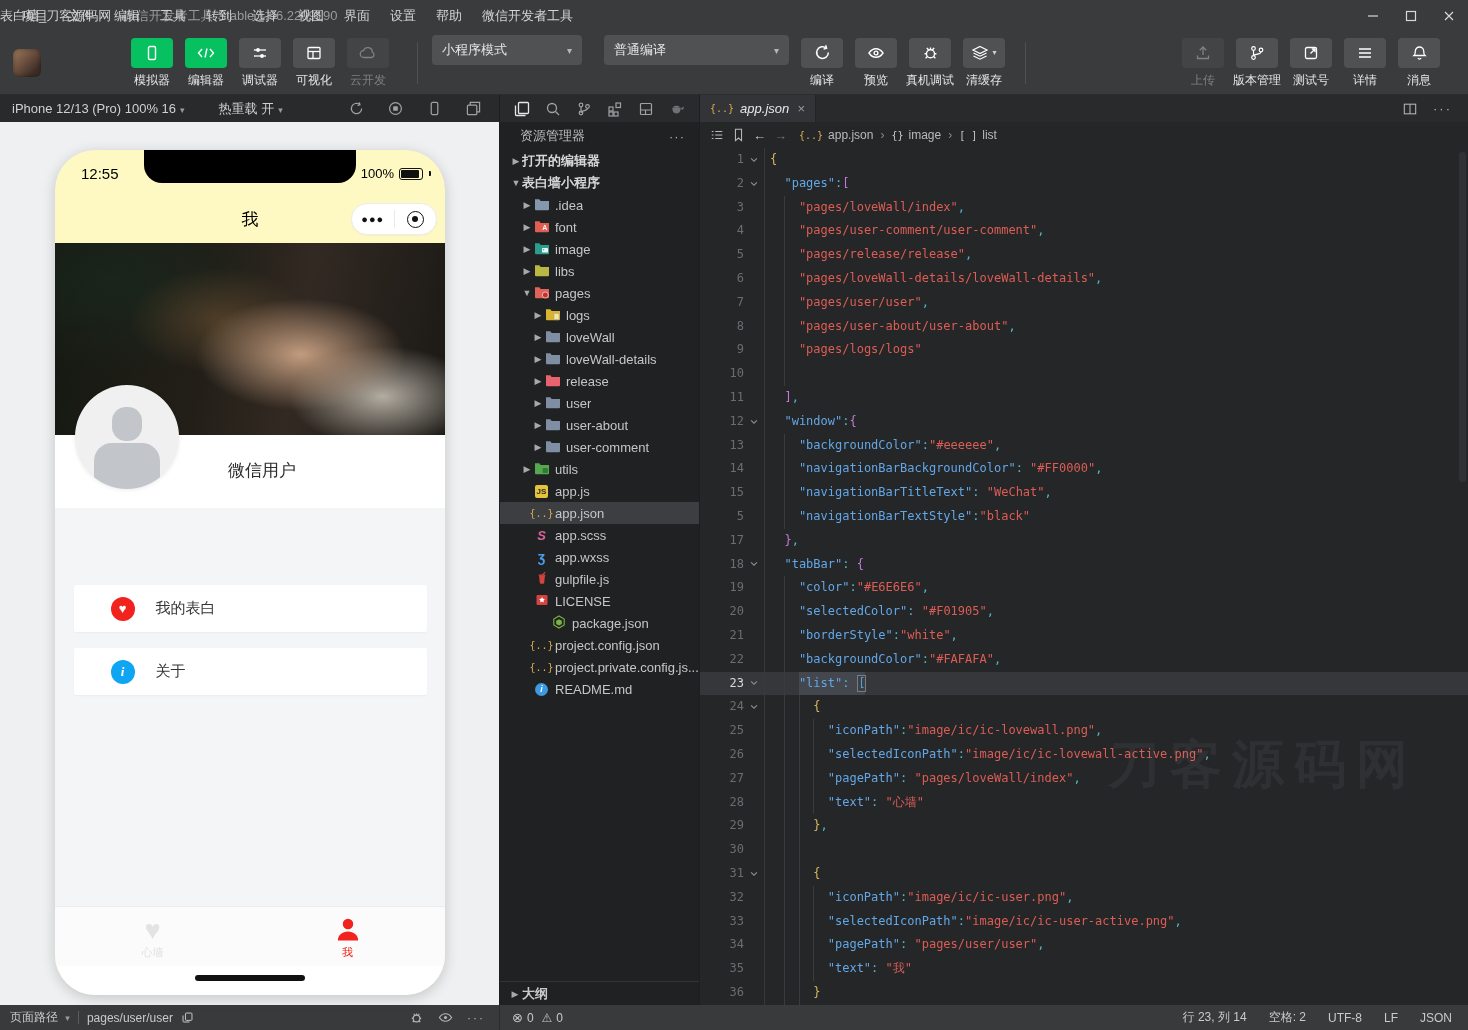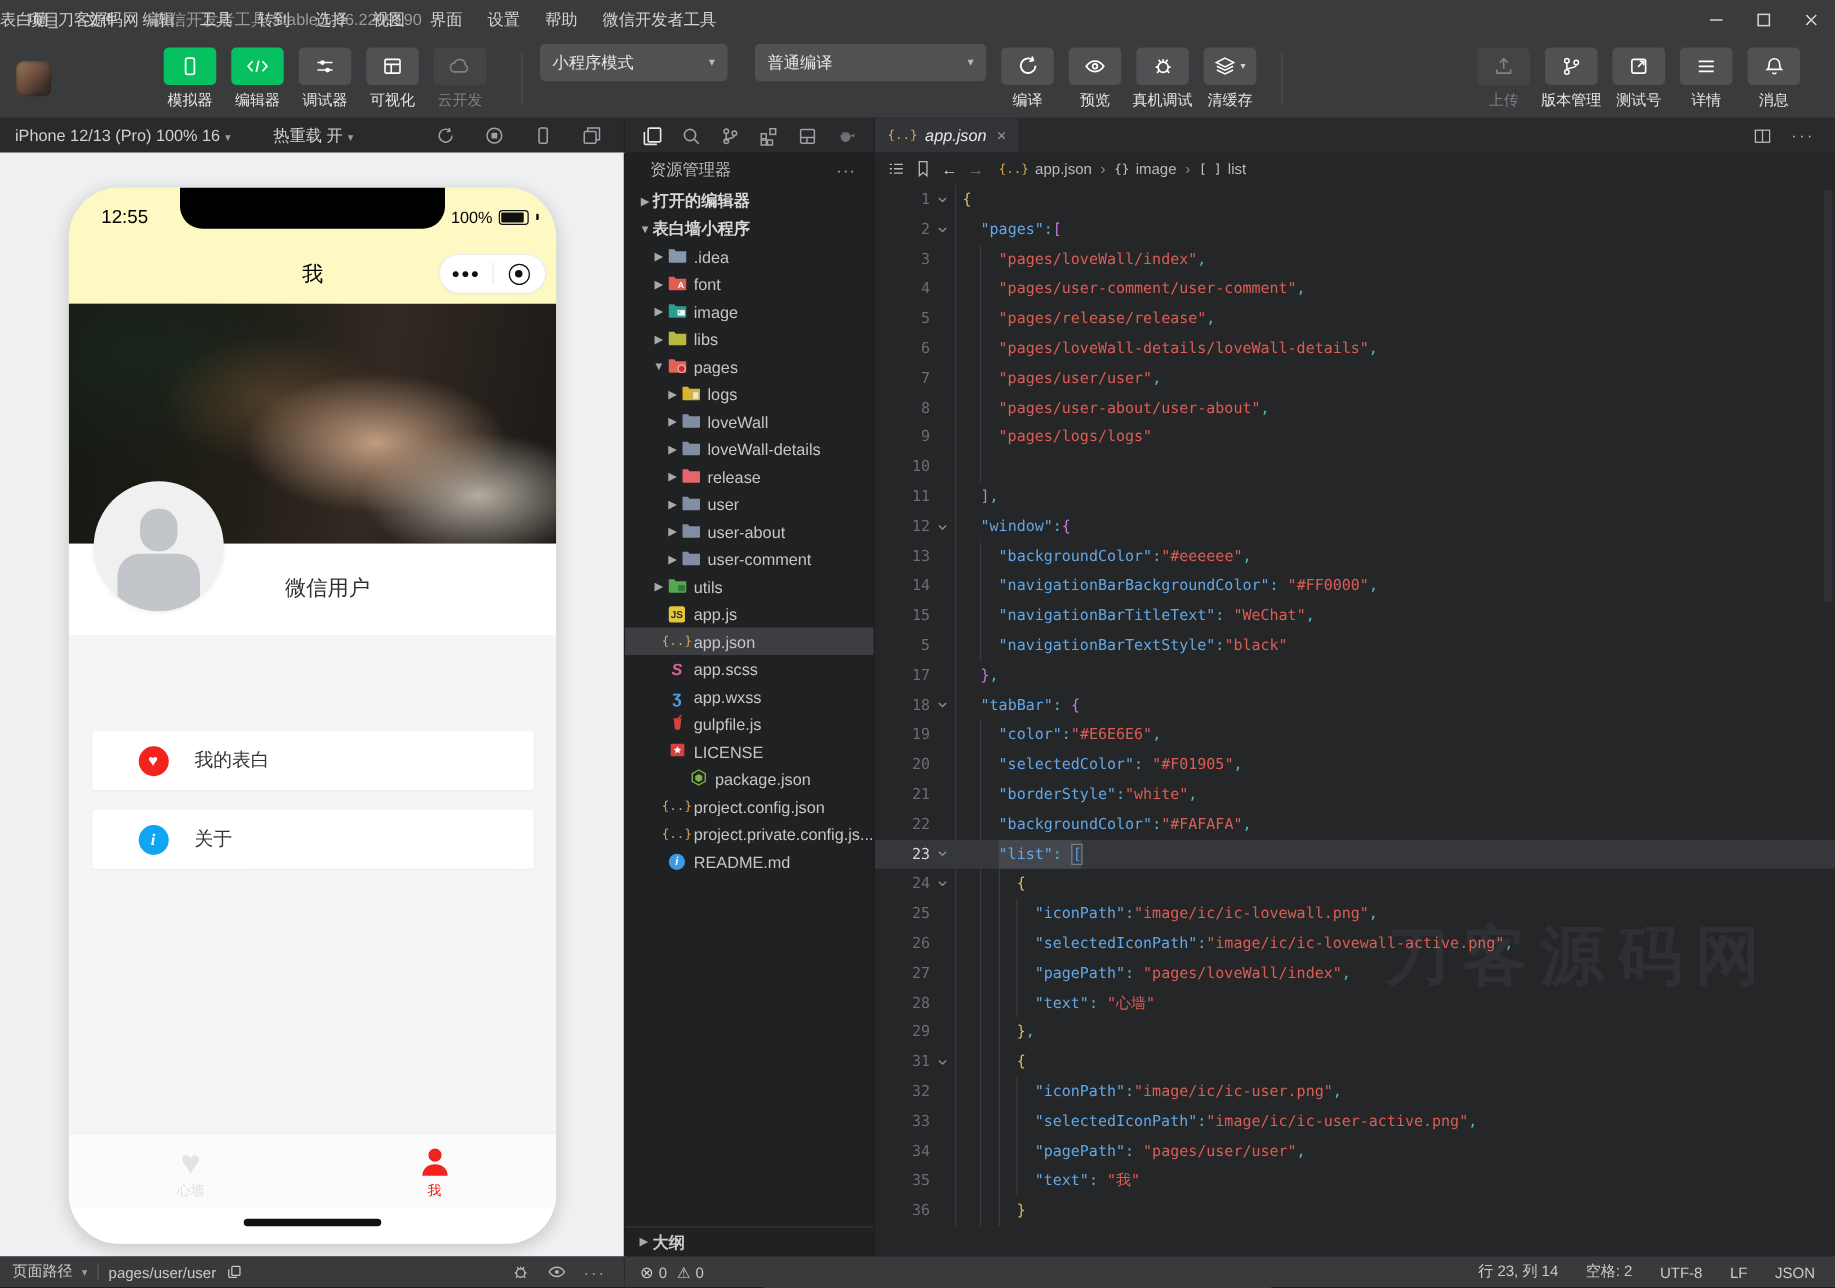--- a/index.html
+++ b/index.html
@@ -1121,20 +1121,29 @@
             <span class="fold"></span>
             <span class="ctext">
               <span class="sp2"></span>
               <span class="guide"></span>
               <span class="guide"></span>
               <span class="tk-y">}</span>
               <span class="tk-p">,</span>
             </span>
           </div>
           <div class="code-line">
+            <span class="ln">30</span>
+            <span class="fold"></span>
+            <span class="ctext">
+              <span class="sp2"></span>
+              <span class="guide"></span>
+              <span class="guide"></span>
+            </span>
+          </div>
+          <div class="code-line">
             <span class="ln">31</span>
             <span class="fold">
               <svg width="10" height="10" viewBox="0 0 12 12">
                 <path d="M2.5 4l3.5 3.5L9.5 4" fill="none" stroke="currentColor" stroke-width="1.4"></path>
               </svg>
             </span>
             <span class="ctext">
               <span class="sp2"></span>
               <span class="guide"></span>
               <span class="guide"></span>

